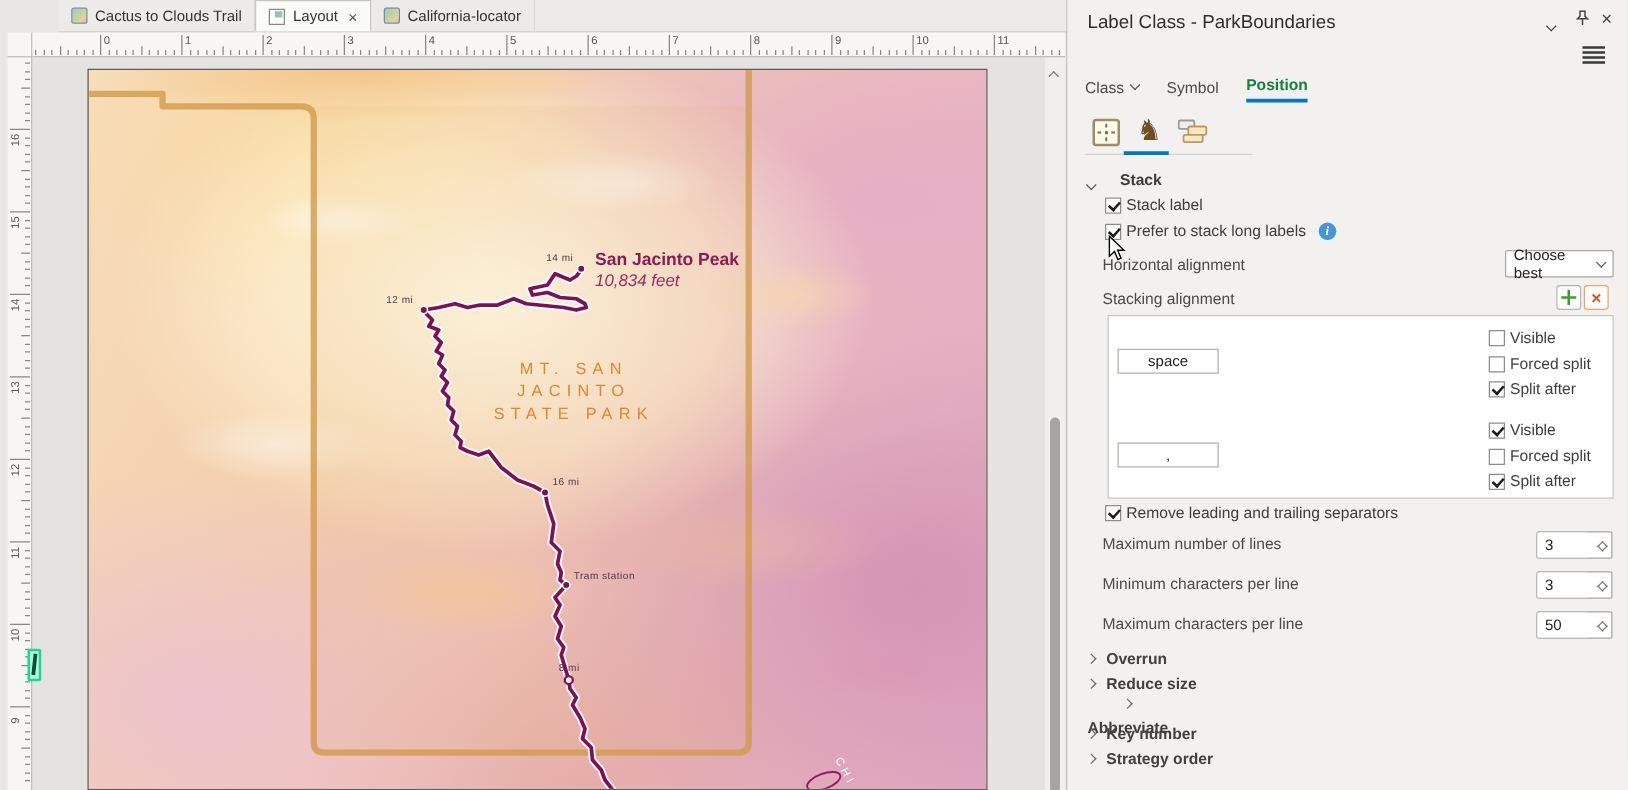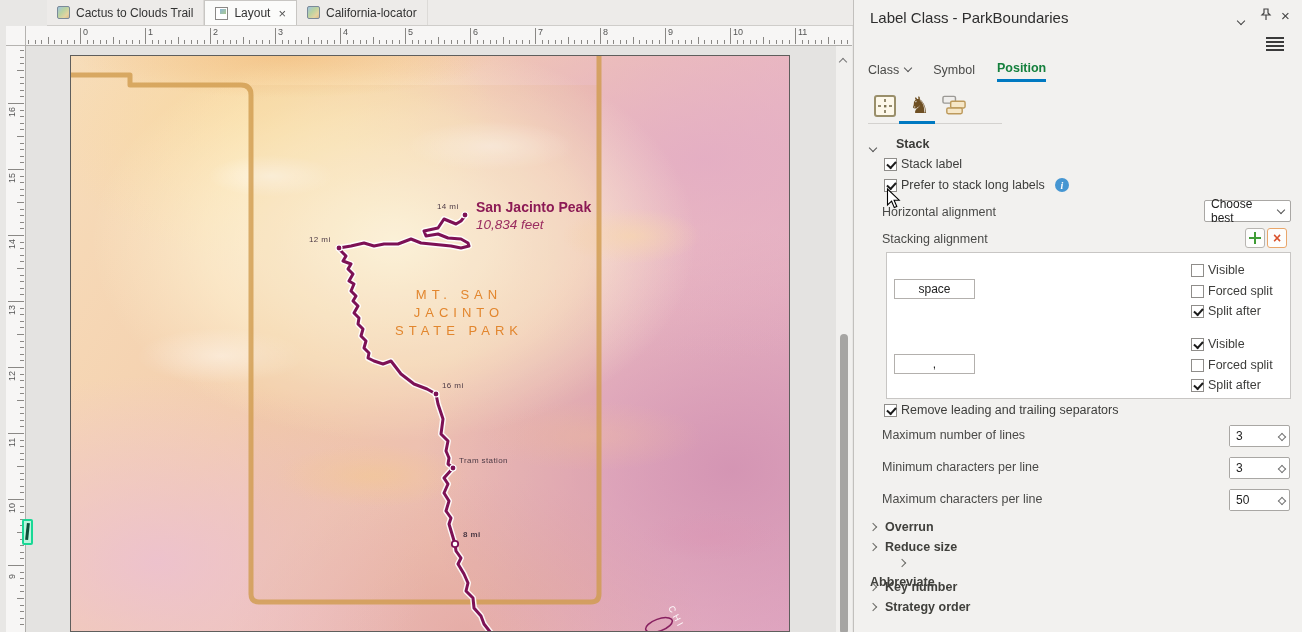--- a/index.html
+++ b/index.html
@@ -401,21 +401,21 @@
       <div class="maplabel park-name">
           <div>MT. SAN</div>
           <div>JACINTO</div>
           <div>STATE PARK</div>
         </div>
       <span class="maplabel chi-label">CHI</span>
     <span class="mile" style="left: 366px; top: 146px;">14 mi</span>
         <span class="mile" style="left: 238px; top: 179px;">12 mi</span>
         <span class="mile" style="left: 371px; top: 325px;">16 mi</span>
         <span class="mile" style="left: 388px; top: 400px;">Tram station</span>
-        <span class="mile" style="left: 392px; top: 474px; font-weight: bold;">8 mi</span>
+        <span class="mile" style="left: 376px; top: 474px;">8 mi</span>
       </div>
   </div>
 
   <div class="map-scroll">
     <span class="scroll-up"><span class="chev-u"></span></span>
     <div class="thumb"></div>
   </div>
   <div class="vdivider"></div>
   <div class="green-indicator"></div>
 

